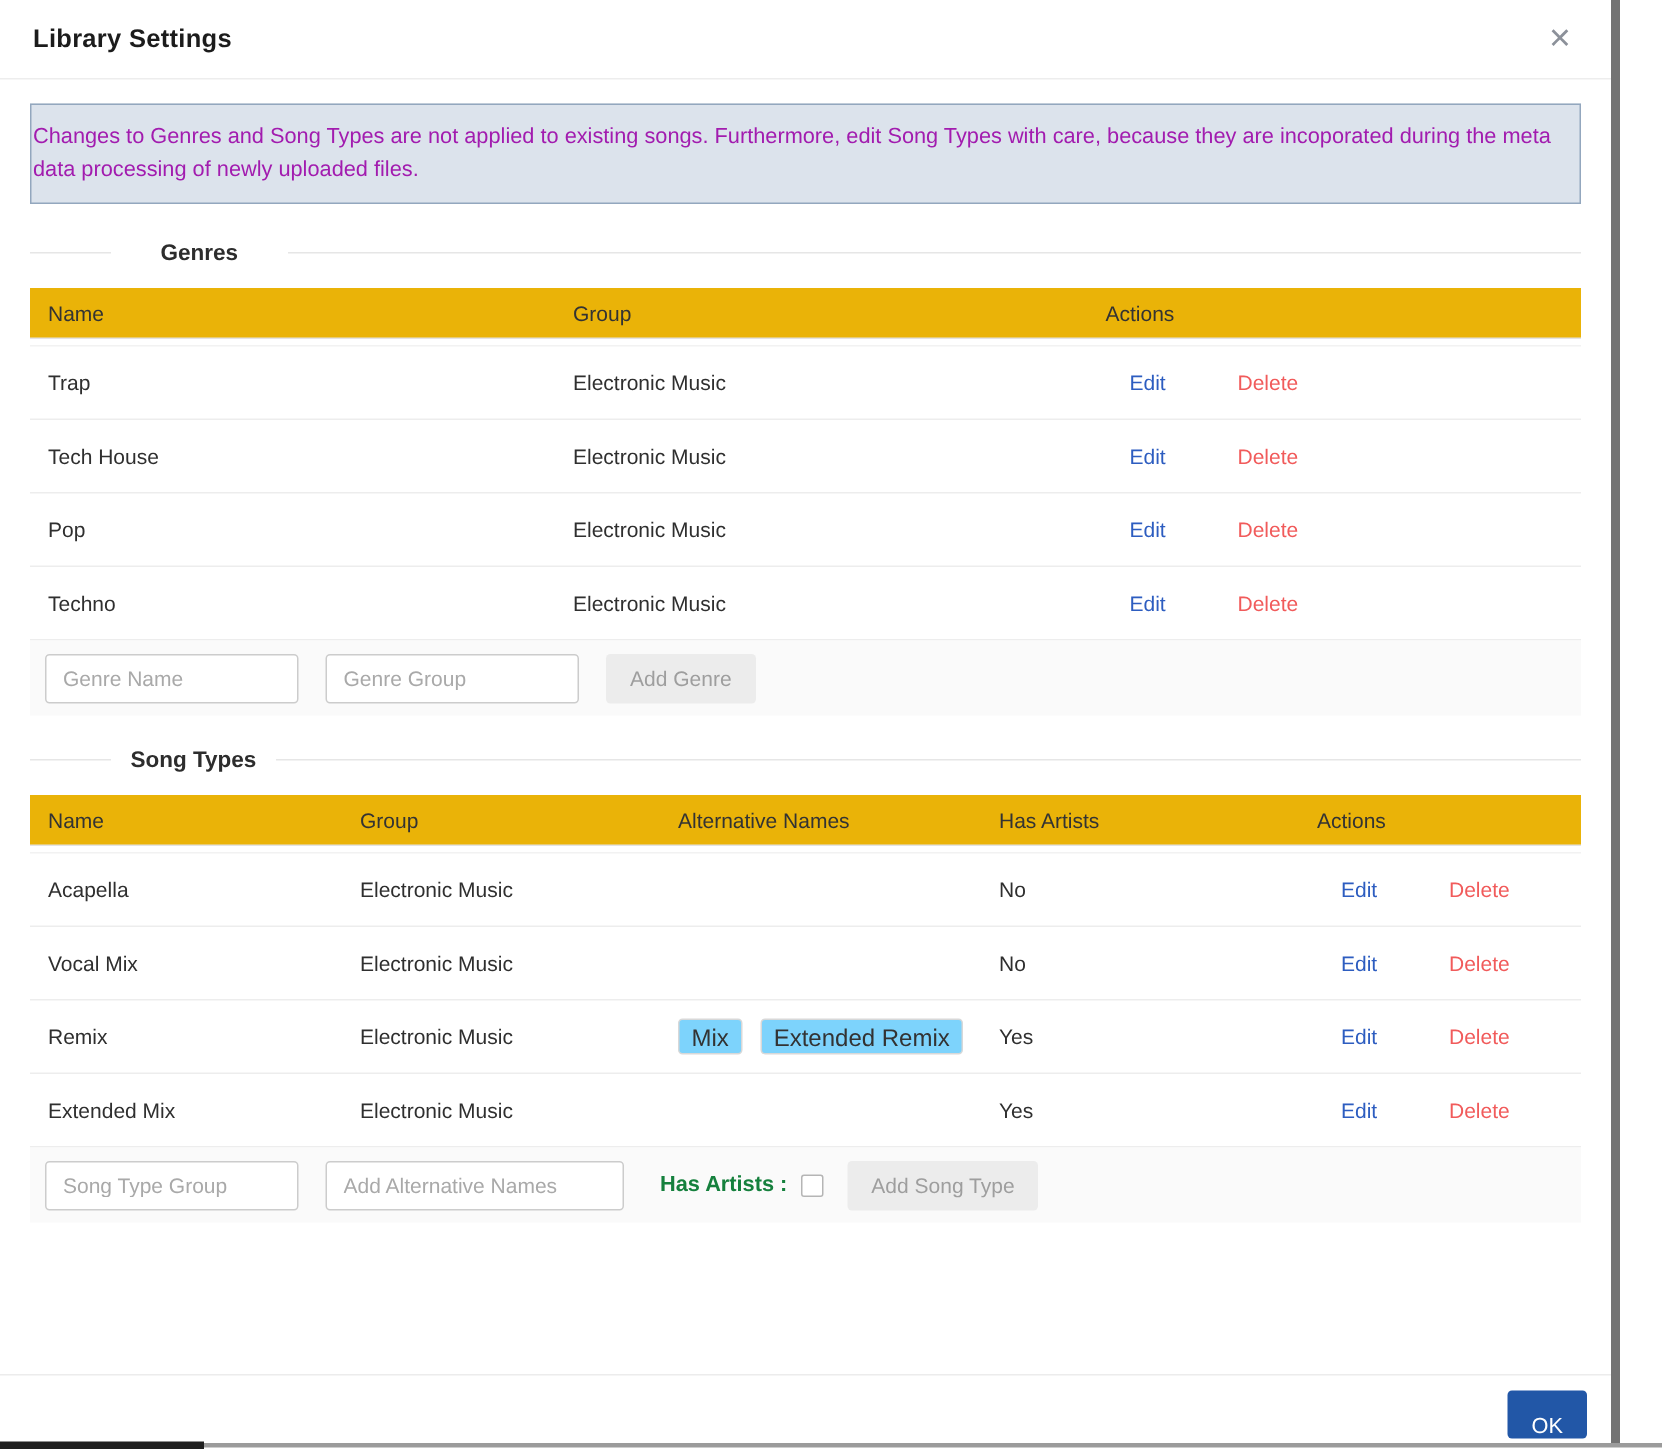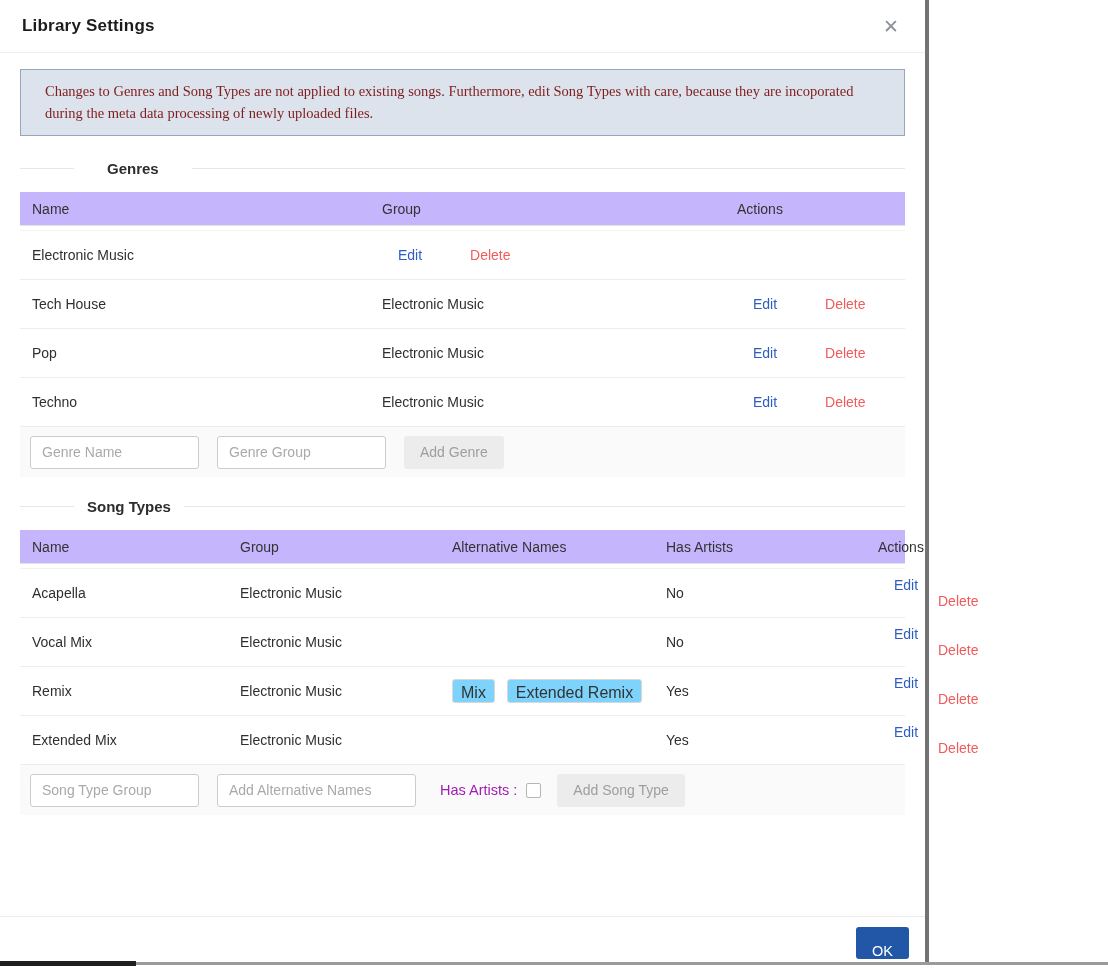--- a/index.html
+++ b/index.html
@@ -9,23 +9,23 @@
     background: #fff;
     position: relative;
     overflow: hidden;
     font-family: "Liberation Sans", sans-serif;
     color: #2f2f2f;
   }
 
   
   .modal {
     position: absolute; left: 0; top: 0;
-    width: 929px; height: 962px;
+    width: 1080px; height: 962px;
     background: #fff;
-    border-right: 4px solid #737373;
+    border-right: 6px solid #737373;
   }
 
   
   .modal-header {
     height: 53px;
     border-bottom: 1px solid #ededed;
     display: flex; align-items: center; justify-content: space-between;
     padding: 0 22px;
   }
   .modal-title { font-size: 17px; font-weight: 700; color: #1c1c1c; letter-spacing: .2px; }
@@ -37,37 +37,37 @@
   
   .tabs { display: flex; gap: 32px; padding: 0 20px; margin-top: 34px; }
   .tab { font-size: 14.5px; color: #3a3a3a; padding-bottom: 13px; cursor: pointer; }
   .tab.active { color: #1f56a8; font-weight: 700; border-bottom: 3px solid #1f56a8; }
 
   
   .banner {
     margin: 16px 20px 0;
     background: #dce3ec;
     border: 1.5px solid #93a7be;
-    padding: 10px 24px 11px;
-    font-size: 14.5px; line-height: 22px; color: #7f1d1d; font-family: Liberation Serif, serif;
+    padding: 10px 1px 11px;
+    font-size: 14.5px; line-height: 22px; color: #a21caf;
   }
 
   
   .section-divider { display: flex; align-items: center; padding: 0 20px; }
   .section-divider .line-short { width: 54px; height: 1px; background: #e6e6e6; }
   .section-divider .line-long { flex: 1; height: 1px; background: #e6e6e6; }
   .section-title { font-size: 15px; font-weight: 700; color: #2d2d2d; margin: 0 13px; white-space: nowrap; }
   .sd-genres { margin-top: 24px; gap: 20px; }
   .sd-types { margin-top: 21px; }
 
   
   .table { margin: 15px 20px 0; }
   .t-head {
     display: grid; align-items: center;
-    background: #c4b5fd; height: 34px;
+    background: #eab308; height: 34px;
     font-size: 14px; color: #333;
     border-bottom: 1px solid #e3e3e3;
   }
   .t-spacer { height: 5px; border-bottom: 1px solid #f2f2f2; }
   .t-row {
     display: grid; align-items: center;
     height: 49px;
     border-bottom: 1px solid #ededed;
     font-size: 14px; color: #2f2f2f;
   }
@@ -100,22 +100,22 @@
   .text-input {
     width: 169px; height: 33px;
     border: 1px solid #ccc; border-radius: 3px;
     background: #fff;
     padding: 0 11px;
     font-size: 14px; color: #333;
     font-family: "Liberation Sans", sans-serif;
     margin-right: 18px;
   }
   .text-input::placeholder { color: #a9a9a9; }
-  .alt-input { width: 199px; margin-right: 24px; }
-  .ha-label { font-size: 14.5px; font-weight: 400; color: #a21caf; white-space: nowrap; margin-right: 9px; }
+  .alt-input { width: 199px; margin-right: 4px; }
+  .ha-label { font-size: 14.5px; font-weight: 700; color: #15803d; white-space: nowrap; margin-right: 9px; margin-left: 20px; }
   .checkbox {
     width: 15px; height: 15px;
     appearance: none; -webkit-appearance: none;
     border: 1px solid #b5b5b5; border-radius: 2px;
     background: #fff; margin: 0 16px 0 0;
   }
   .btn-disabled {
     height: 33px;
     background: #ececec;
     border: none; border-radius: 3px;
@@ -165,20 +165,21 @@
 
   <div class="table">
     <div class="t-head genres-grid">
       <div class="cell">Name</div>
       <div class="cell">Group</div>
       <div class="cell">Actions</div>
     </div>
     <div class="t-spacer"></div>
 
     <div class="t-row genres-grid">
+      <div class="cell">Trap</div>
       <div class="cell">Electronic Music</div>
       <div class="actions-cell">
         <a class="link link-edit">Edit</a>
         <a class="link link-delete">Delete</a>
       </div>
     </div>
     <div class="t-row genres-grid">
       <div class="cell">Tech House</div>
       <div class="cell">Electronic Music</div>
       <div class="actions-cell">

